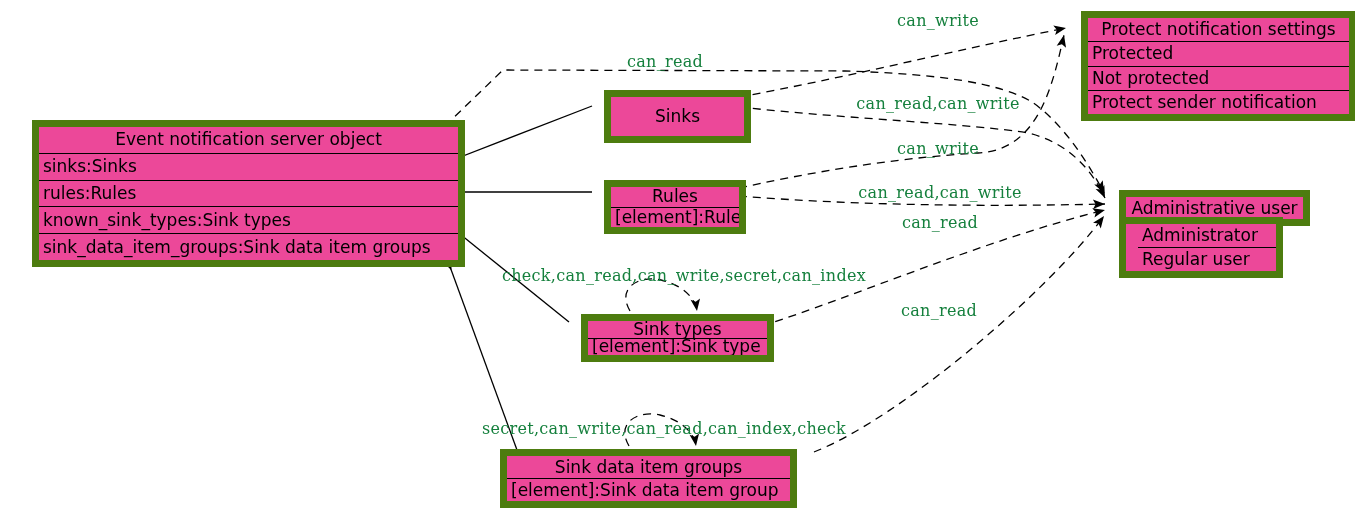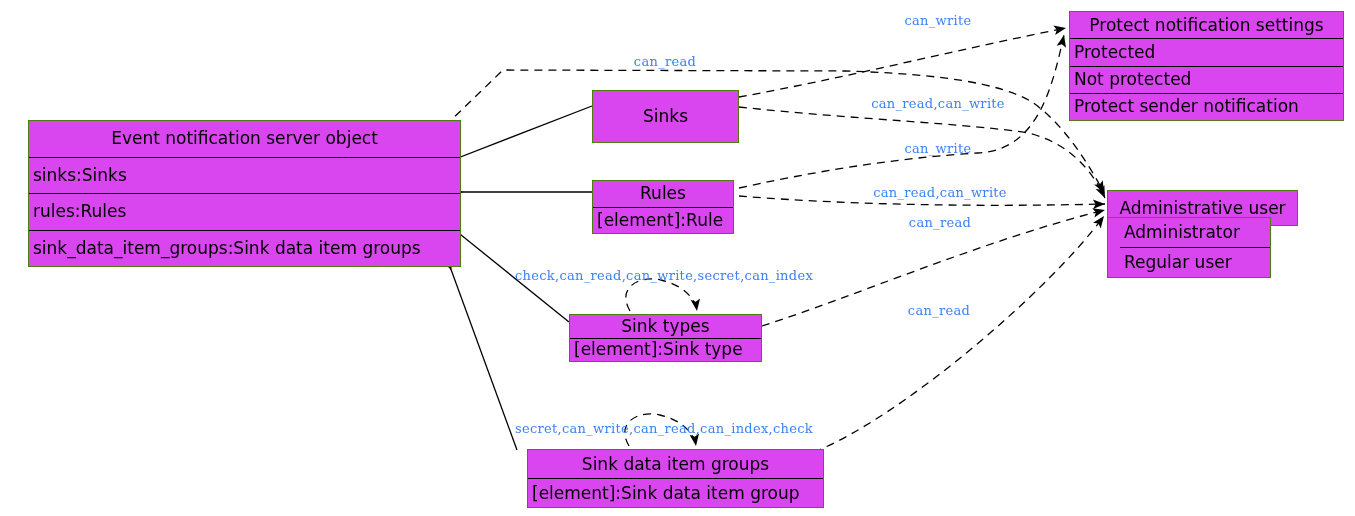--- a/index.html
+++ b/index.html
@@ -2,41 +2,41 @@
 <html><head>
 <meta charset="utf-8">
 <style>
   html,body{margin:0;padding:0;background:#fff;}
   .canvas{
     position:relative;width:1355px;height:516px;background:#ffffff;
     font-family:"DejaVu Sans",sans-serif;color:#000;overflow:hidden;
   }
   svg.edges{position:absolute;left:0;top:0;width:1355px;height:516px;}
   .node{
-    position:absolute;box-sizing:border-box;background:#d946ef;
-    border:1px solid #4d7c0f;display:flex;flex-direction:column;
-    font-size:17px;line-height:1;
+    position:absolute;box-sizing:border-box;background:#ec4899;
+    border:7px solid #4d7c0f;display:flex;flex-direction:column;
+    font-size:17px;line-height:1;margin-left:12px;
   }
   .row{
     flex:1 1 0;box-sizing:border-box;border-top:1px solid #000;
     display:flex;align-items:center;padding:0 4px;white-space:nowrap;overflow:hidden;
   }
   .row.first{border-top:none;}
   .row.title{justify-content:center;padding:0 2px;}
   .elabel{
     position:absolute;transform:translate(-50%,-50%);
-    font-family:"DejaVu Serif","Liberation Serif",serif;font-size:13px;
-    letter-spacing:0.3px;white-space:nowrap;color:#3b82f6;
+    font-family:"DejaVu Serif","Liberation Serif",serif;font-size:16px;
+    letter-spacing:0.3px;white-space:nowrap;color:#15803d;
   }
   
-  #n-server{left:28px;top:120px;width:433px;height:147px;}
+  #n-server{left:20px;top:120px;width:433px;height:147px;}
   #n-sinks{left:592px;top:90px;width:147px;height:53px;gap:36px;}
   #n-rules{left:592px;top:180px;width:142px;height:54px;}
   #n-sinktypes{left:569px;top:314px;width:193px;height:48px;}
-  #n-sdig{left:527px;top:449px;width:297px;height:59px;}
+  #n-sdig{left:488px;top:449px;width:297px;height:59px;}
   #n-pns{left:1069px;top:11px;width:275px;height:110px;}
   #n-au-title{left:1107px;top:190px;width:191px;height:36px;}
   #n-au-body{left:1107px;top:217px;width:164px;height:61px;padding-left:12px;}
 </style>
 </head>
 <body>
 
 <div class="canvas">
 
   <svg class="edges" viewBox="0 0 1355 516">
@@ -67,20 +67,21 @@
         <path d="M630,311 C616,287 640,275 661,280 C682,285 695,297 697,311" marker-end="url(#arrow)"></path>
         <path d="M629,446 C615,422 639,410 660,415 C681,420 694,432 696,446" marker-end="url(#arrow)"></path>
       </g>
     </g>
   </svg>
 
   <div class="node" id="n-server">
     <div class="row first title">Event notification server object</div>
     <div class="row">sinks:Sinks</div>
     <div class="row">rules:Rules</div>
+    <div class="row">known_sink_types:Sink types</div>
     <div class="row">sink_data_item_groups:Sink data item groups</div>
   </div>
 
   <div class="node" id="n-sinks">
     <div class="row first title">Sinks</div>
   </div>
 
   <div class="node" id="n-rules">
     <div class="row first title">Rules</div>
     <div class="row">[element]:Rule</div>
@@ -111,16 +112,16 @@
     <div class="row">Regular user</div>
   </div>
 
   <span class="elabel" style="left:665px;top:61px">can_read</span>
   <span class="elabel" style="left:938px;top:20px">can_write</span>
   <span class="elabel" style="left:938px;top:103px">can_read,can_write</span>
   <span class="elabel" style="left:938px;top:148px">can_write</span>
   <span class="elabel" style="left:940px;top:192px">can_read,can_write</span>
   <span class="elabel" style="left:940px;top:222px">can_read</span>
   <span class="elabel" style="left:939px;top:310px">can_read</span>
-  <span class="elabel" style="left:664px;top:275px">check,can_read,can_write,secret,can_index</span>
+  <span class="elabel" style="left:684px;top:275px">check,can_read,can_write,secret,can_index</span>
   <span class="elabel" style="left:664px;top:428px">secret,can_write,can_read,can_index,check</span>
 
 </div>
 
 </body></html>

